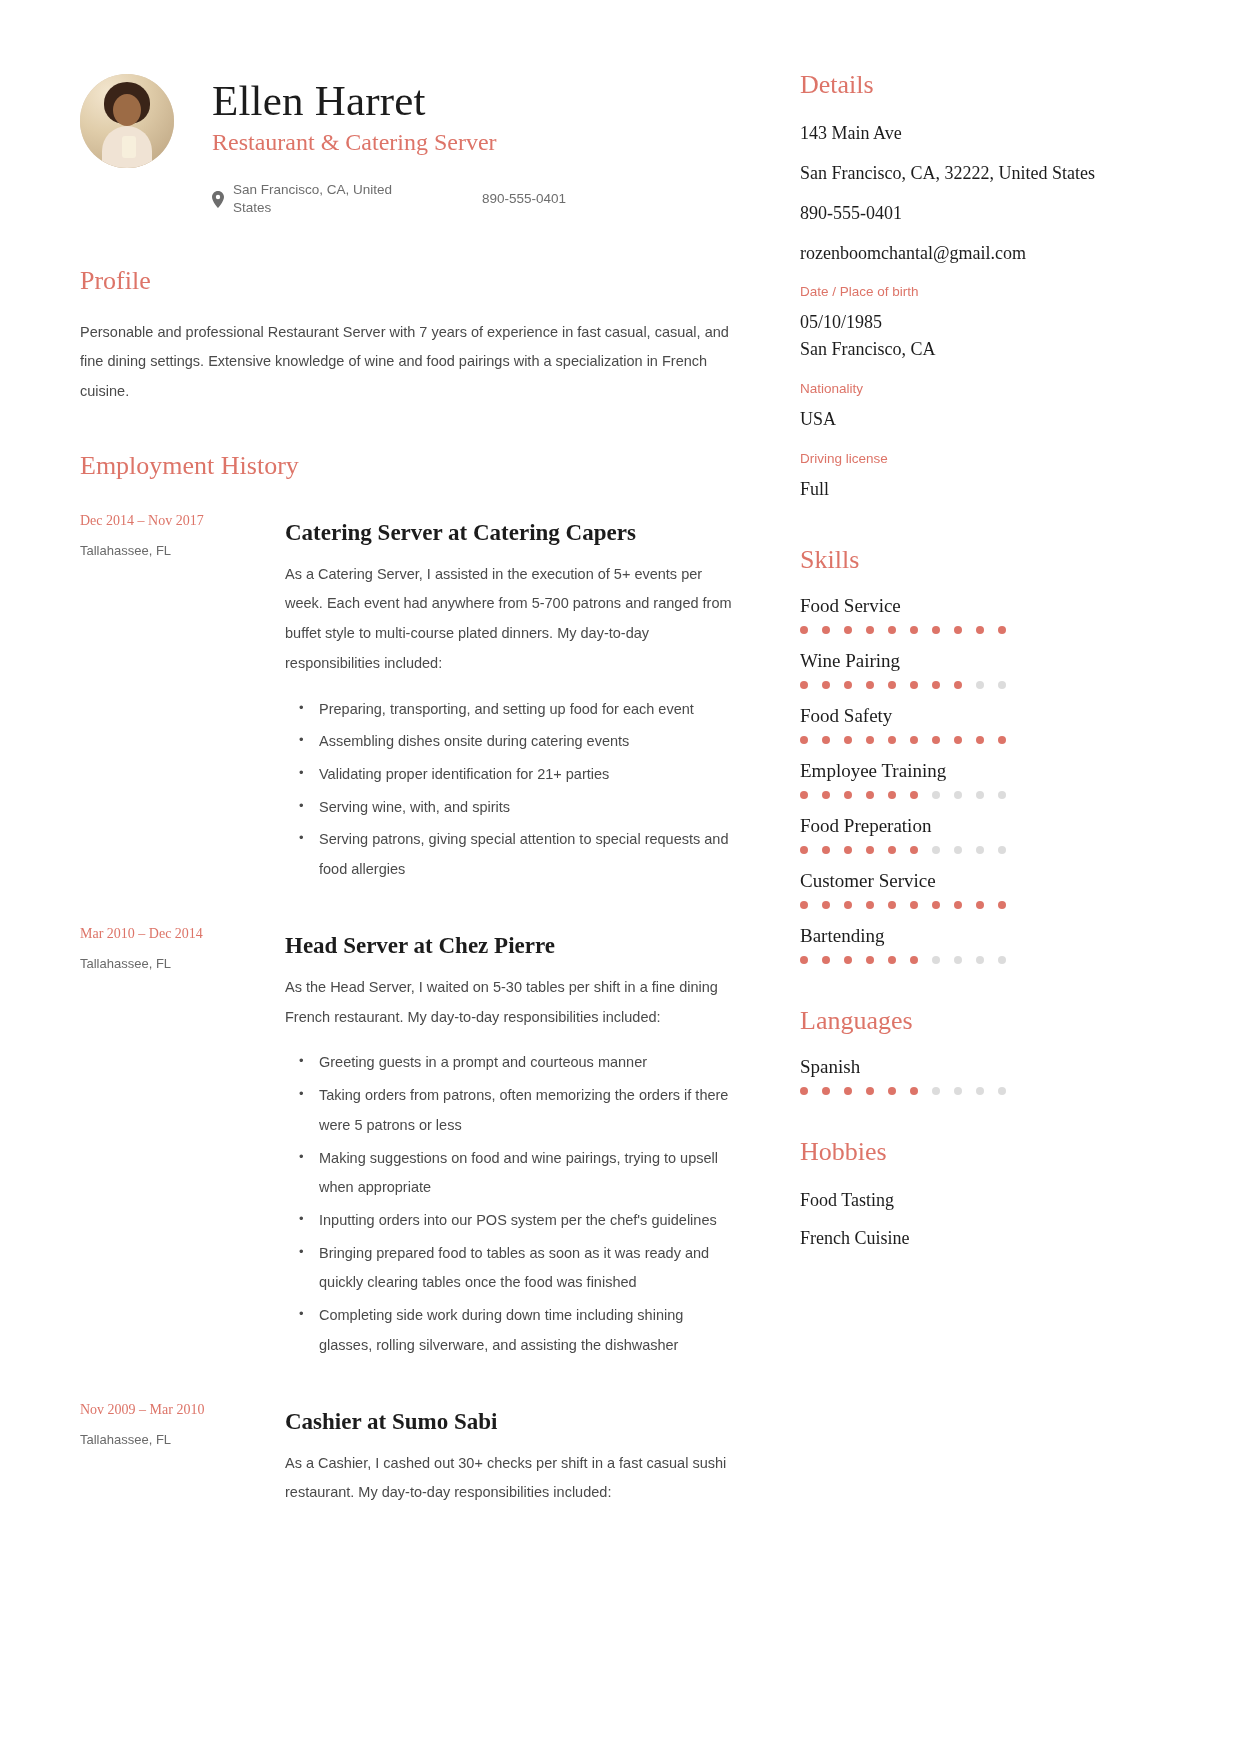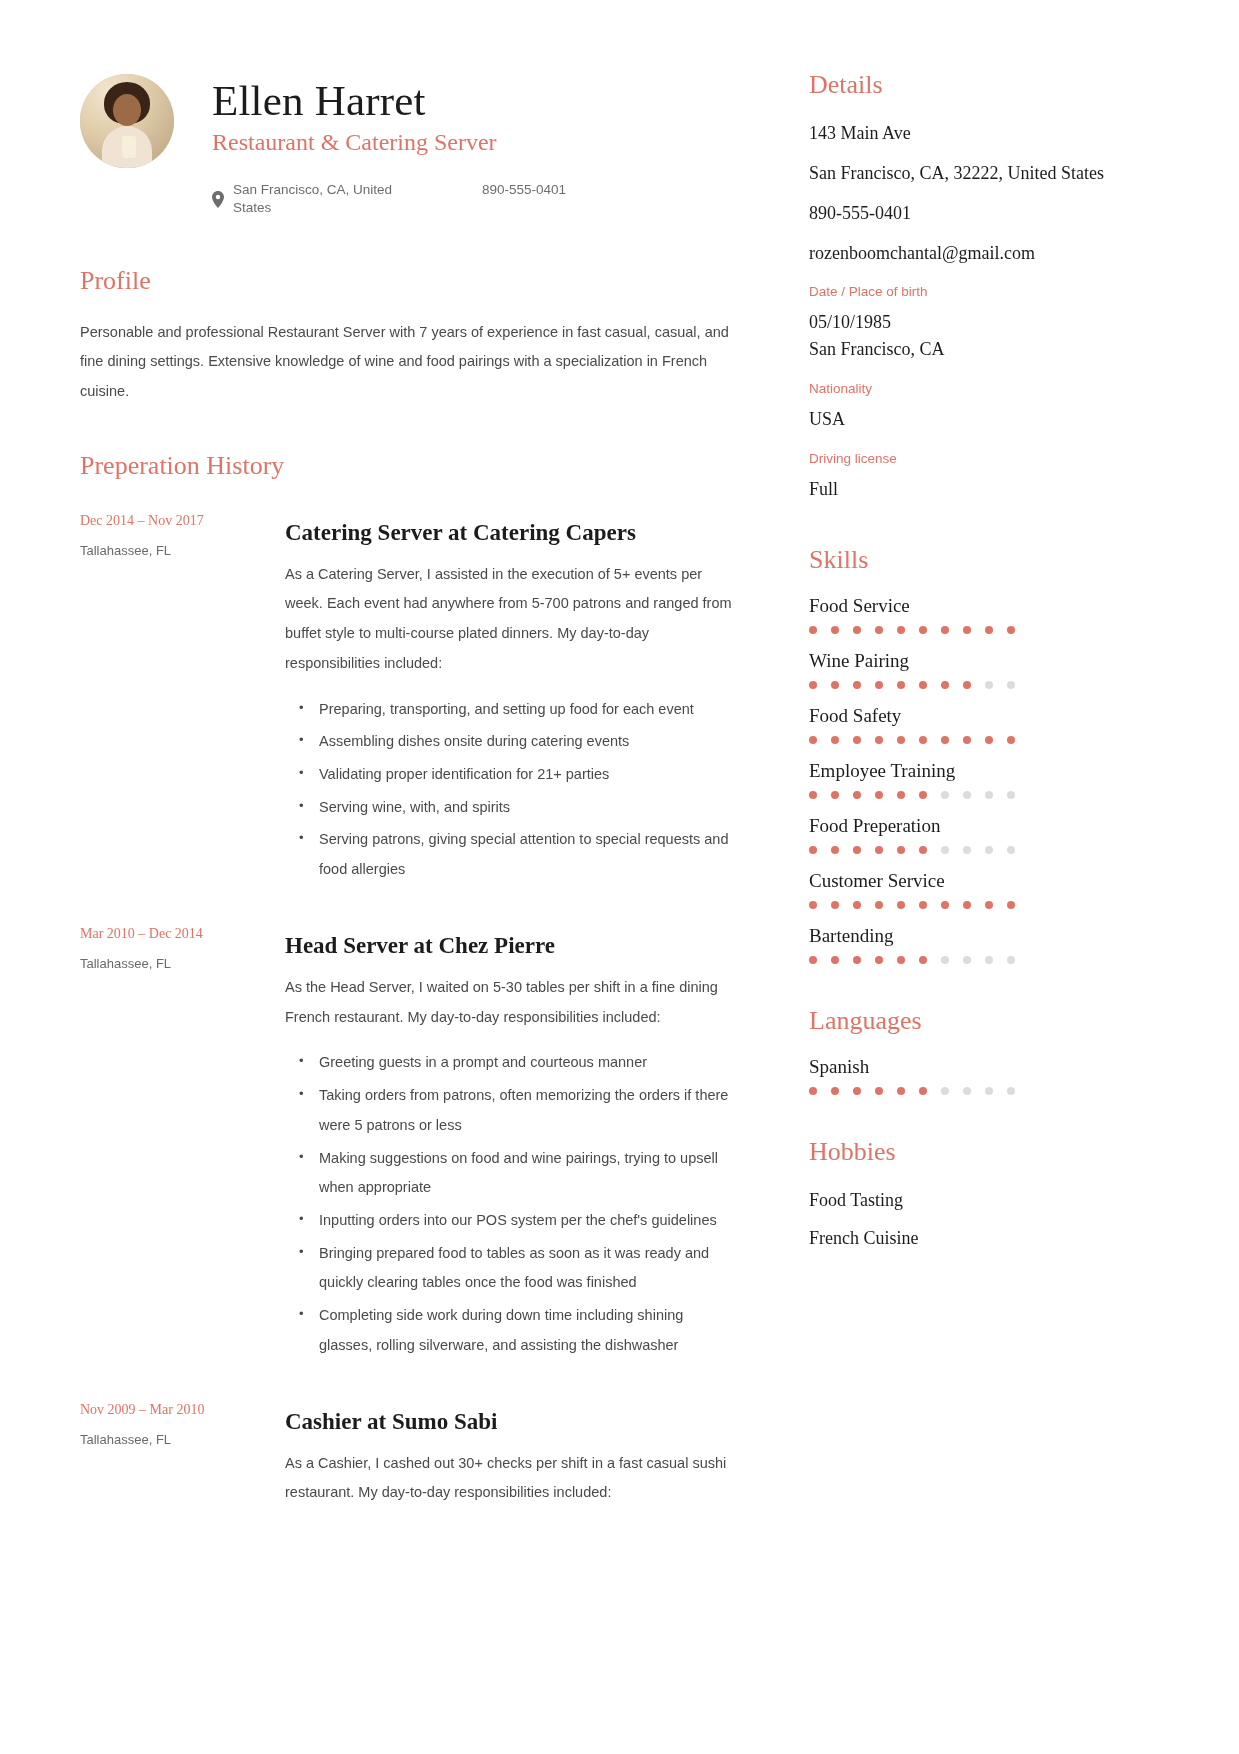--- a/index.html
+++ b/index.html
@@ -26,21 +26,21 @@
   }
   .main-col {
     width: 700px;
     flex: 0 0 700px;
     padding-right: 40px;
     box-sizing: border-box;
   }
   .side-col {
     width: 300px;
     flex: 0 0 300px;
-    margin-left: 29px;
+    margin-left: 20px;
     box-sizing: border-box;
   }
 
   
   .header {
     display: flex;
     align-items: flex-start;
     margin-bottom: 48px;
   }
   .avatar {
@@ -103,21 +103,21 @@
   }
   .job-title {
     font-family: "Liberation Serif", serif;
     font-size: 24px;
     color: #dd7468;
     font-weight: 400;
     margin: 0 0 20px 0;
   }
   .contact-row {
     display: flex;
-    align-items: flex-start;
+    align-items: center;
     font-size: 13.5px;
     color: #6d6d6d;
     line-height: 1.35;
     margin-top: 25px;
   }
   .contact-item {
     display: flex;
     align-items: center;
   }
   .contact-item.loc { width: 270px; }
@@ -288,21 +288,21 @@
             <span>890-555-0401</span>
           </div>
         </div>
       </div>
     </div>
 
     <h2 class="section-title">Profile</h2>
     <p class="profile-text">Personable and professional Restaurant Server with 7 years of experience in fast casual, casual, and fine dining settings. Extensive knowledge of wine and food pairings with a specialization in French cuisine.</p>
 
     <div class="emp-title-wrap">
-      <h2 class="section-title">Preperation History</h2>
+      <h2 class="section-title">Employment History</h2>
     </div>
 
     <div id="jobs-container">
         <div class="job">
           <div class="job-meta">
             <div class="job-dates">Dec 2014 – Nov 2017</div>
             <div class="job-loc">Tallahassee, FL</div>
           </div>
           <div class="job-body">
             <div class="job-heading">Catering Server at Catering Capers</div>

